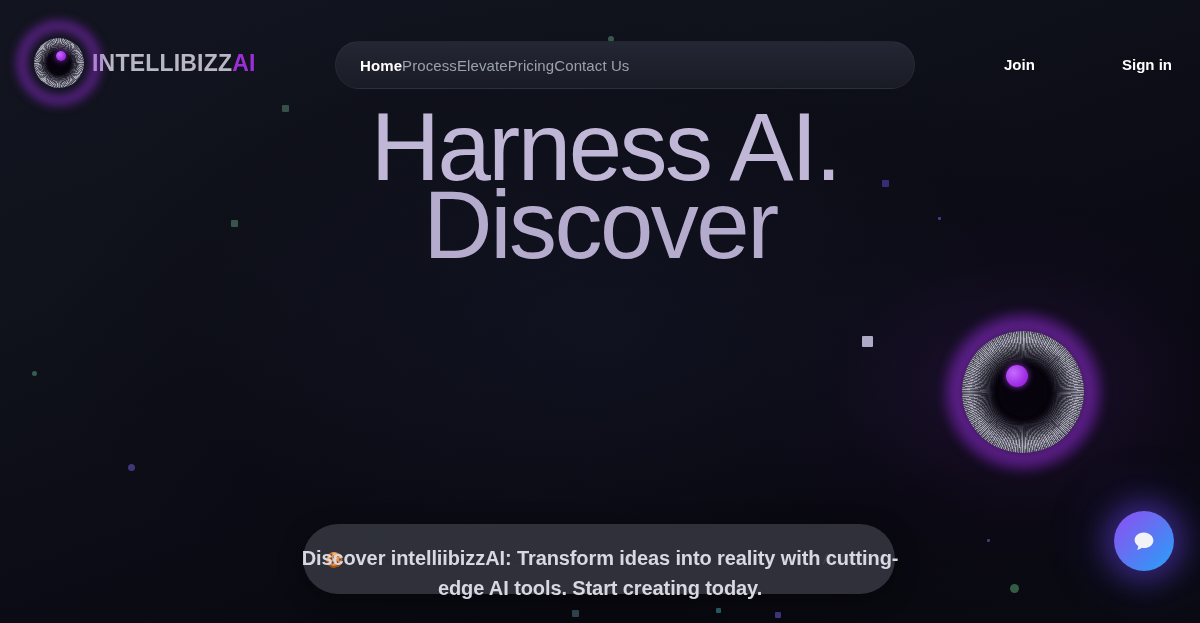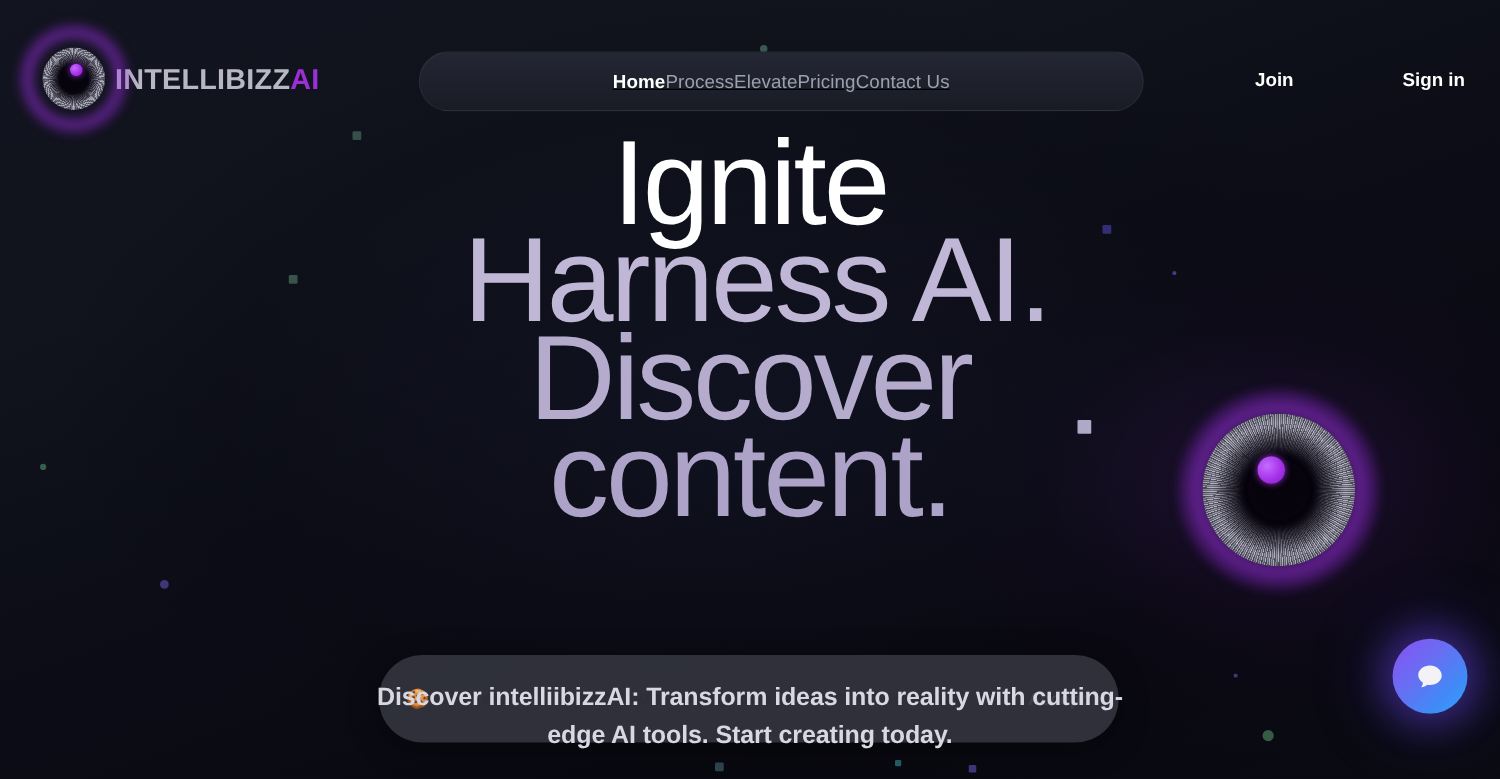--- a/index.html
+++ b/index.html
@@ -34,23 +34,22 @@
     margin-left:4px; display:flex; align-items:center;
   }
   .logo-main { color:#b9b7c4; }
   .logo-accent { color:#9b2fd6; }
 
   #nav-pill {
     position:absolute; left:335px; top:41px; width:580px; height:48px;
     border-radius:24px;
     background:linear-gradient(180deg, rgba(38,41,54,0.92) 0%, rgba(26,28,38,0.92) 100%);
     border:1px solid rgba(255,255,255,0.045);
-    display:flex; align-items:center; justify-content:center;
+    display:flex; align-items:center; justify-content:flex-start;
     padding:0 24px;
-    text-decoration:underline;
   }
   .nav-item {
     font-size:15px; color:#9ba0ae; letter-spacing:0.1px;
     cursor:pointer; white-space:nowrap;
   }
   .nav-item.active { color:#ffffff; font-weight:700; }
 
   #join-btn, #signin-btn {
     position:absolute; top:56px;
     font-size:15px; font-weight:700; color:#ffffff; cursor:pointer;
@@ -204,24 +203,22 @@
       <span class="nav-item">Elevate</span>
       <span class="nav-item">Pricing</span>
       <span class="nav-item">Contact Us</span>
     </nav>
 
     <button id="join-btn">Join</button>
     <button id="signin-btn">Sign in</button>
   </div>
 
   <div id="hero">
-    <div class="hero-line" id="hl1">Ignite</div>
     <div class="hero-line" id="hl3">Harness AI.</div>
     <div class="hero-line" id="hl4">Discover</div>
-    <div class="hero-line" id="hl5">content.</div>
   </div>
 
   <div id="hero-sub">Discover intelliibizzAI: Transform ideas into reality with cutting-edge AI tools. Start creating today.</div>
 
   <div id="big-eye">
     <div class="eye-glow"></div>
     <div class="eye-ring"></div>
     <div class="eye-iris"></div>
     <div class="eye-iris-shade"></div>
     <div class="eye-pupil"></div>

